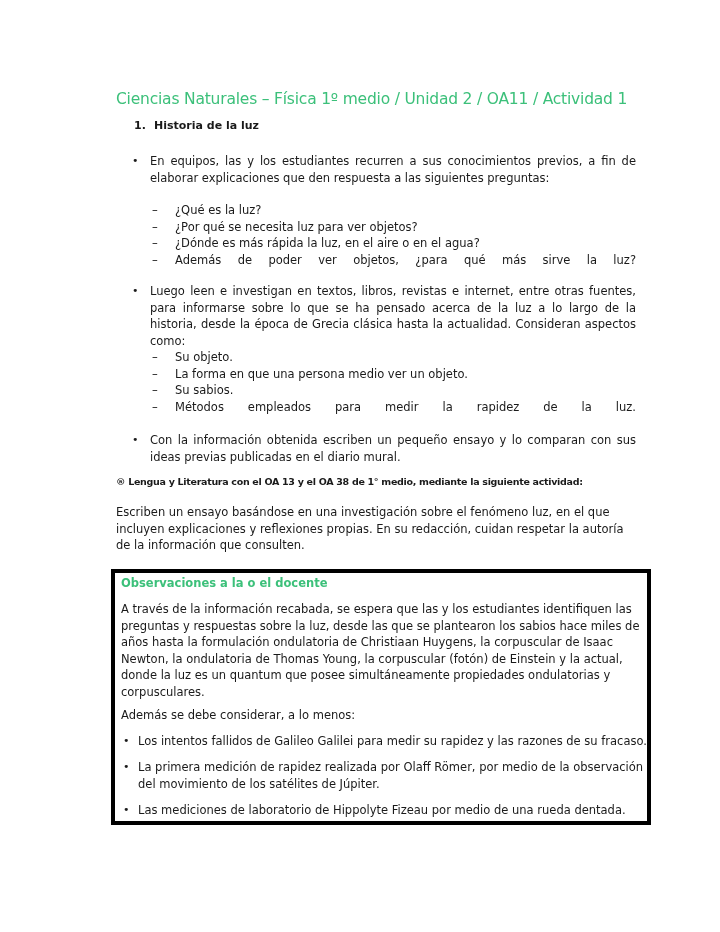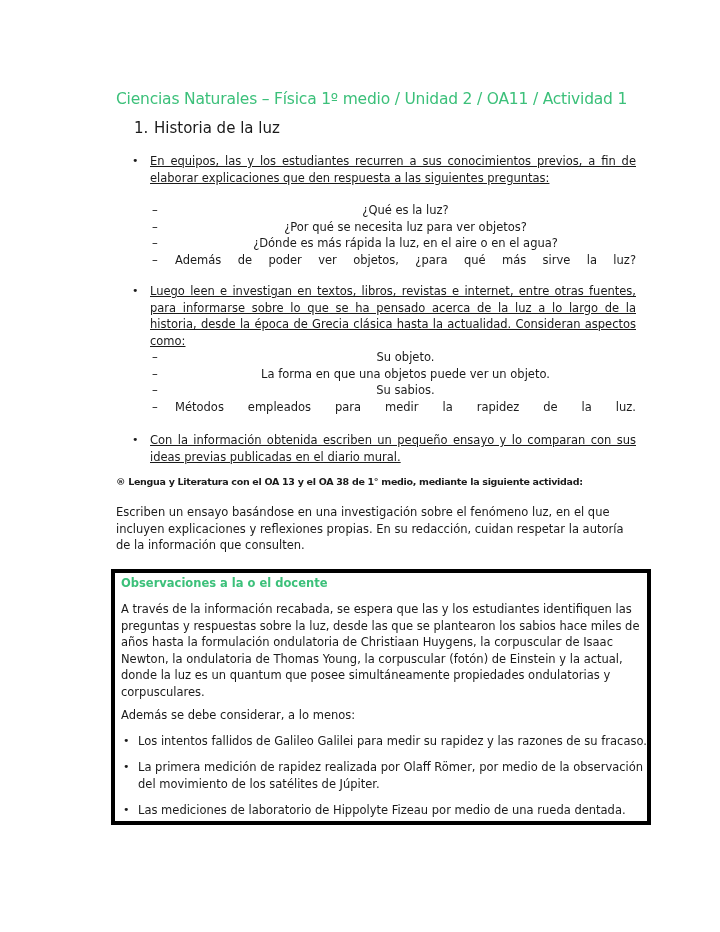--- a/index.html
+++ b/index.html
@@ -1,29 +1,29 @@
 <!DOCTYPE html>
 <html><head>
   <meta charset="utf-8">
   <style>
     html, body { margin: 0; padding: 0; background: #ffffff; }
     body { width: 720px; height: 932px; position: relative; overflow: hidden;
       font-family: "DejaVu Sans", sans-serif; color: #1a1a1a; }
     .page { position: absolute; left: 16px; top: 0; width: 720px; height: 828px; margin-top: 8px; }
     .title { position: absolute; left: 100px; top: 82px; font-size: 15.5px; color: #3cc07a; letter-spacing: -0.2px; white-space: nowrap; }
-    .sec-head { position: absolute; left: 118px; top: 111px; font-size: 15px; font-weight: normal; white-space: nowrap; }
+    .sec-head { position: absolute; left: 118px; top: 111px; font-size: 11px; font-weight: bold; white-space: nowrap; }
     .sec-head .num { display: inline-block; width: 20px; }
     .txt { font-size: 11.5px; line-height: 16.5px; }
     .bullet { position: absolute; left: 116px; width: 504px; }
     .bullet .dot { position: absolute; left: 0; top: 0; font-size: 11px; }
-    .bullet .body { margin-left: 18px; text-align: justify; text-align-last: left; text-decoration: underline; }
+    .bullet .body { margin-left: 18px; text-align: justify; text-align-last: left; }
     .dash-list { position: absolute; left: 136px; width: 484px; }
     .dash-row { position: relative; height: 16.5px; }
     .dash-row .dash { position: absolute; left: 0; top: 0; }
-    .dash-row .dtext { position: absolute; left: 23px; right: 0; top: 0; white-space: nowrap; text-align: center; }
+    .dash-row .dtext { position: absolute; left: 23px; right: 0; top: 0; white-space: nowrap; }
     .dash-row .dtext.justall { text-align: justify; text-align-last: justify; white-space: normal; }
     .ref { position: absolute; left: 100px; top: 468px; font-size: 9.5px; font-weight: bold; white-space: nowrap; letter-spacing: -0.3px; }
     .para { position: absolute; left: 100px; top: 496px; width: 520px; }
     .box { position: absolute; left: 95px; top: 561px; width: 540px; height: 256px; border: 4px solid #000000; box-sizing: border-box; }
     .box-title { position: absolute; left: 6px; top: 3px; font-size: 11.5px; font-weight: bold; color: #3cc07a; white-space: nowrap; }
     .box-p { position: absolute; left: 6px; width: 530px; }
     .box-bullet { position: absolute; left: 8px; width: 528px; }
     .box-bullet .dot { position: absolute; left: 0; top: 0; font-size: 11px; }
     .box-bullet .body { margin-left: 15px; }
   </style>
@@ -65,21 +65,21 @@
     <span class="dot">•</span>
     <div class="body">Luego leen e investigan en textos, libros, revistas e internet, entre otras fuentes, para informarse sobre lo que se ha pensado acerca de la luz a lo largo de la historia, desde la época de Grecia clásica hasta la actualidad. Consideran aspectos como:</div>
   </div>
   <div class="dash-list txt" style="top:341px;">
     <div class="dash-row">
         <span class="dash">–</span>
         <span class="dtext">Su objeto.</span>
       </div>
     <div class="dash-row">
         <span class="dash">–</span>
-        <span class="dtext">La forma en que una objetos puede ver un objeto.</span>
+        <span class="dtext">La forma en que una persona medio ver un objeto.</span>
       </div>
     <div class="dash-row">
         <span class="dash">–</span>
         <span class="dtext">Su sabios.</span>
       </div>
     <div class="dash-row">
         <span class="dash">–</span>
         <span class="dtext justall">Métodos empleados para medir la rapidez de la luz.</span>
       </div>
   </div>

